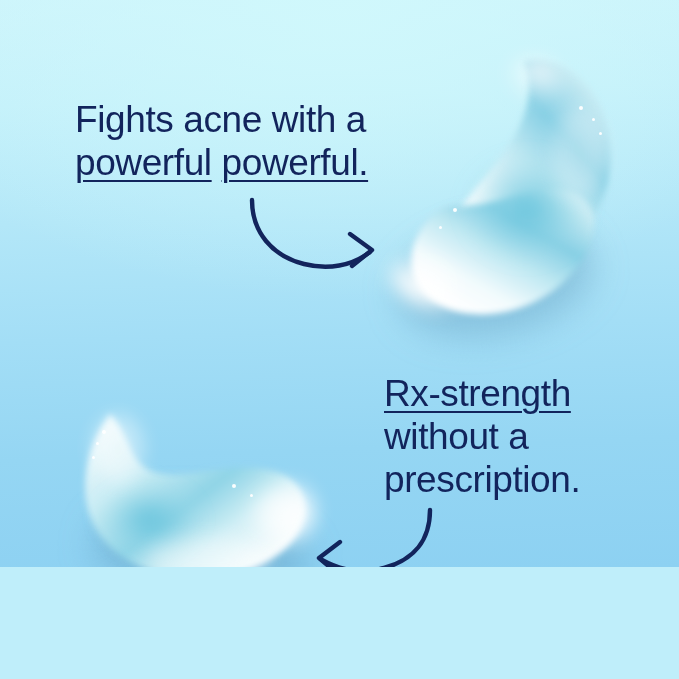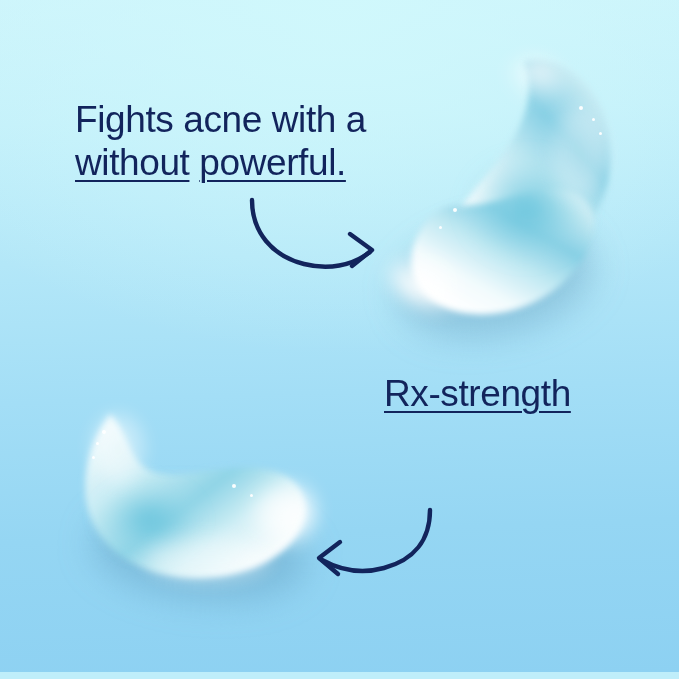--- a/index.html
+++ b/index.html
@@ -11,21 +11,21 @@
     width: 679px;
     height: 679px;
     overflow: hidden;
     font-family: "Liberation Sans", sans-serif;
     background: #bfeefa;
   }
 
   #stage {
     position: relative;
     width: 679px;
-    height: 672px;
+    height: 567px;
     overflow: hidden;
     background:
       radial-gradient(120% 85% at 50% 0%, rgba(208,248,252,0.95) 0%, rgba(208,248,252,0.0) 62%),
       linear-gradient(178deg, #cdf4fb 0%, #c3f0fa 18%, #b3e7f8 38%, #a3def6 58%, #95d6f3 78%, #8dd1f2 100%);
   }
 
   
   .swatch {
     position: absolute;
   }
@@ -237,32 +237,34 @@
     </div>
     <div class="spark" style="left:44px;  top:22px;  width:4px; height:4px;"></div>
     <div class="spark" style="left:38px;  top:34px;  width:3px; height:3px;"></div>
     <div class="spark" style="left:34px;  top:48px;  width:3px; height:3px;"></div>
     <div class="spark" style="left:174px; top:76px;  width:4px; height:4px;"></div>
     <div class="spark" style="left:192px; top:86px;  width:3px; height:3px;"></div>
   </div>
 
   <div class="headline" id="headline-top">
     <span class="hl-line">Fights acne with a</span>
-    <span class="hl-line"><span class="u">without</span><span> </span><span class="u">powerful.</span></span>
+    <span class="hl-line"><span class="u">powerful</span><span> </span><span class="u">powerful.</span></span>
   </div>
 
   <div class="arrow" id="arrow-top">
     <svg width="140" height="90" viewBox="0 0 140 90">
       <path d="M6 8 C 6 40, 26 64, 58 72 C 82 78, 106 74, 124 60"></path>
       <path d="M104 42 L 126 58 L 106 74"></path>
     </svg>
   </div>
 
   <div class="headline" id="headline-bottom">
     <span class="hl-line"><span class="u">Rx-strength</span></span>
+    <span class="hl-line">without a</span>
+    <span class="hl-line">prescription.</span>
   </div>
 
   <div class="arrow" id="arrow-bottom">
     <svg width="140" height="80" viewBox="0 0 140 80">
       <path d="M124 4 C 124 34, 108 54, 78 62 C 56 68, 34 64, 16 54"></path>
       <path d="M34 36 L 13 52 L 32 68"></path>
     </svg>
   </div>
 
 </div>

